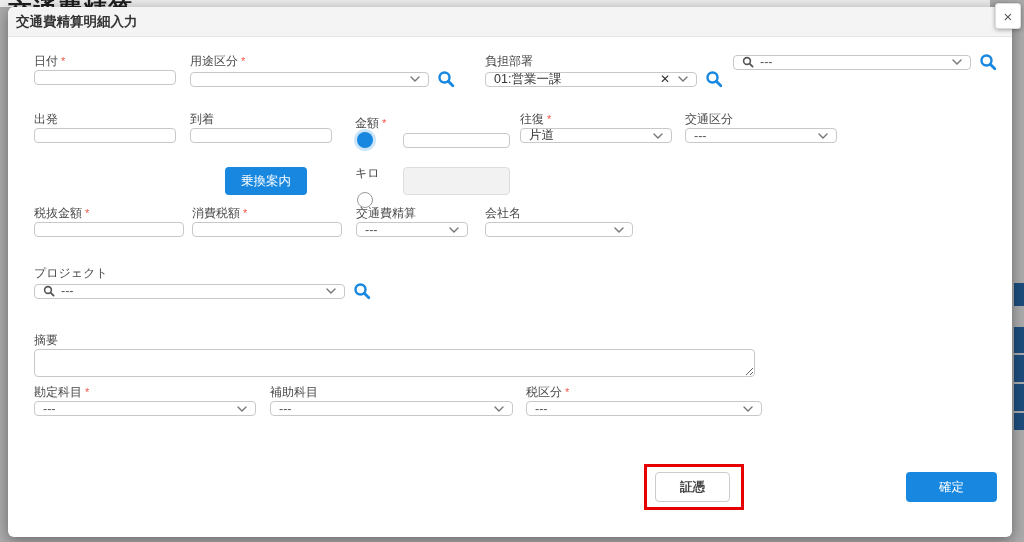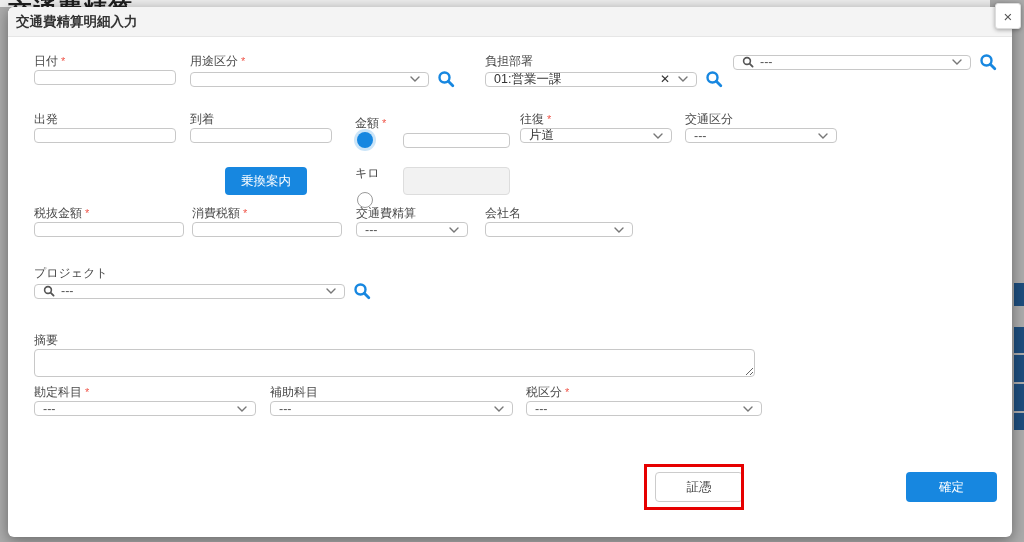--- a/index.html
+++ b/index.html
@@ -338,15 +338,15 @@
       <span class="value muted">---</span>
       <span class="chev">
           <svg width="10" height="6" viewBox="0 0 10 6">
             <path d="M1 1 L5 5 L9 1" stroke="#777" stroke-width="1.4" fill="none" stroke-linecap="round"></path>
           </svg>
         </span>
     </div>
   </div>
 
   <div class="annotation" style="left:636px; top:457px; width:100px; height:46px;"></div>
-  <div class="btn btn-outline" style="left:647px; top:465px; width:88px;">証憑</div>
+  <div class="btn btn-outline" style="left:647px; top:465px; width:75px;font-weight:bold;">証憑</div>
   <div class="btn btn-primary" style="left:898px; top:465px; width:91px;">確定</div>
 </div>
 
 </body></html>

